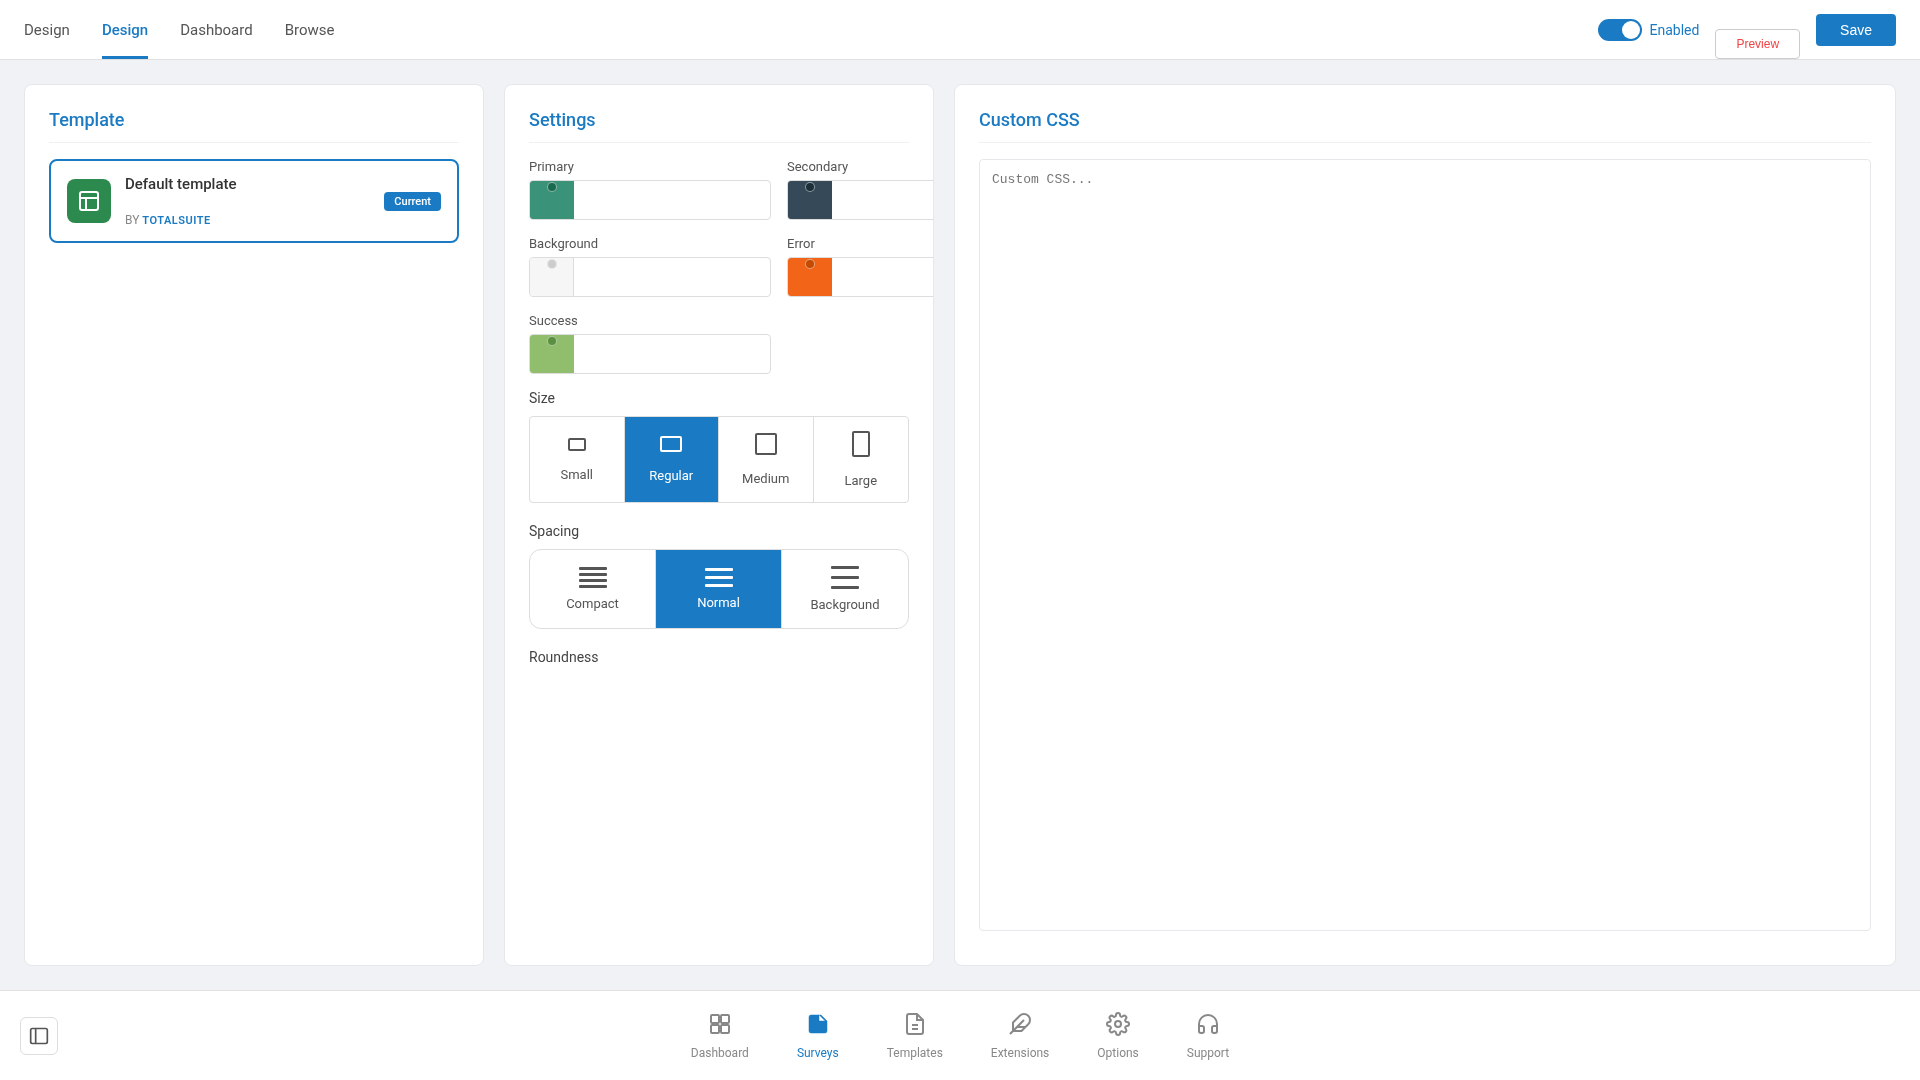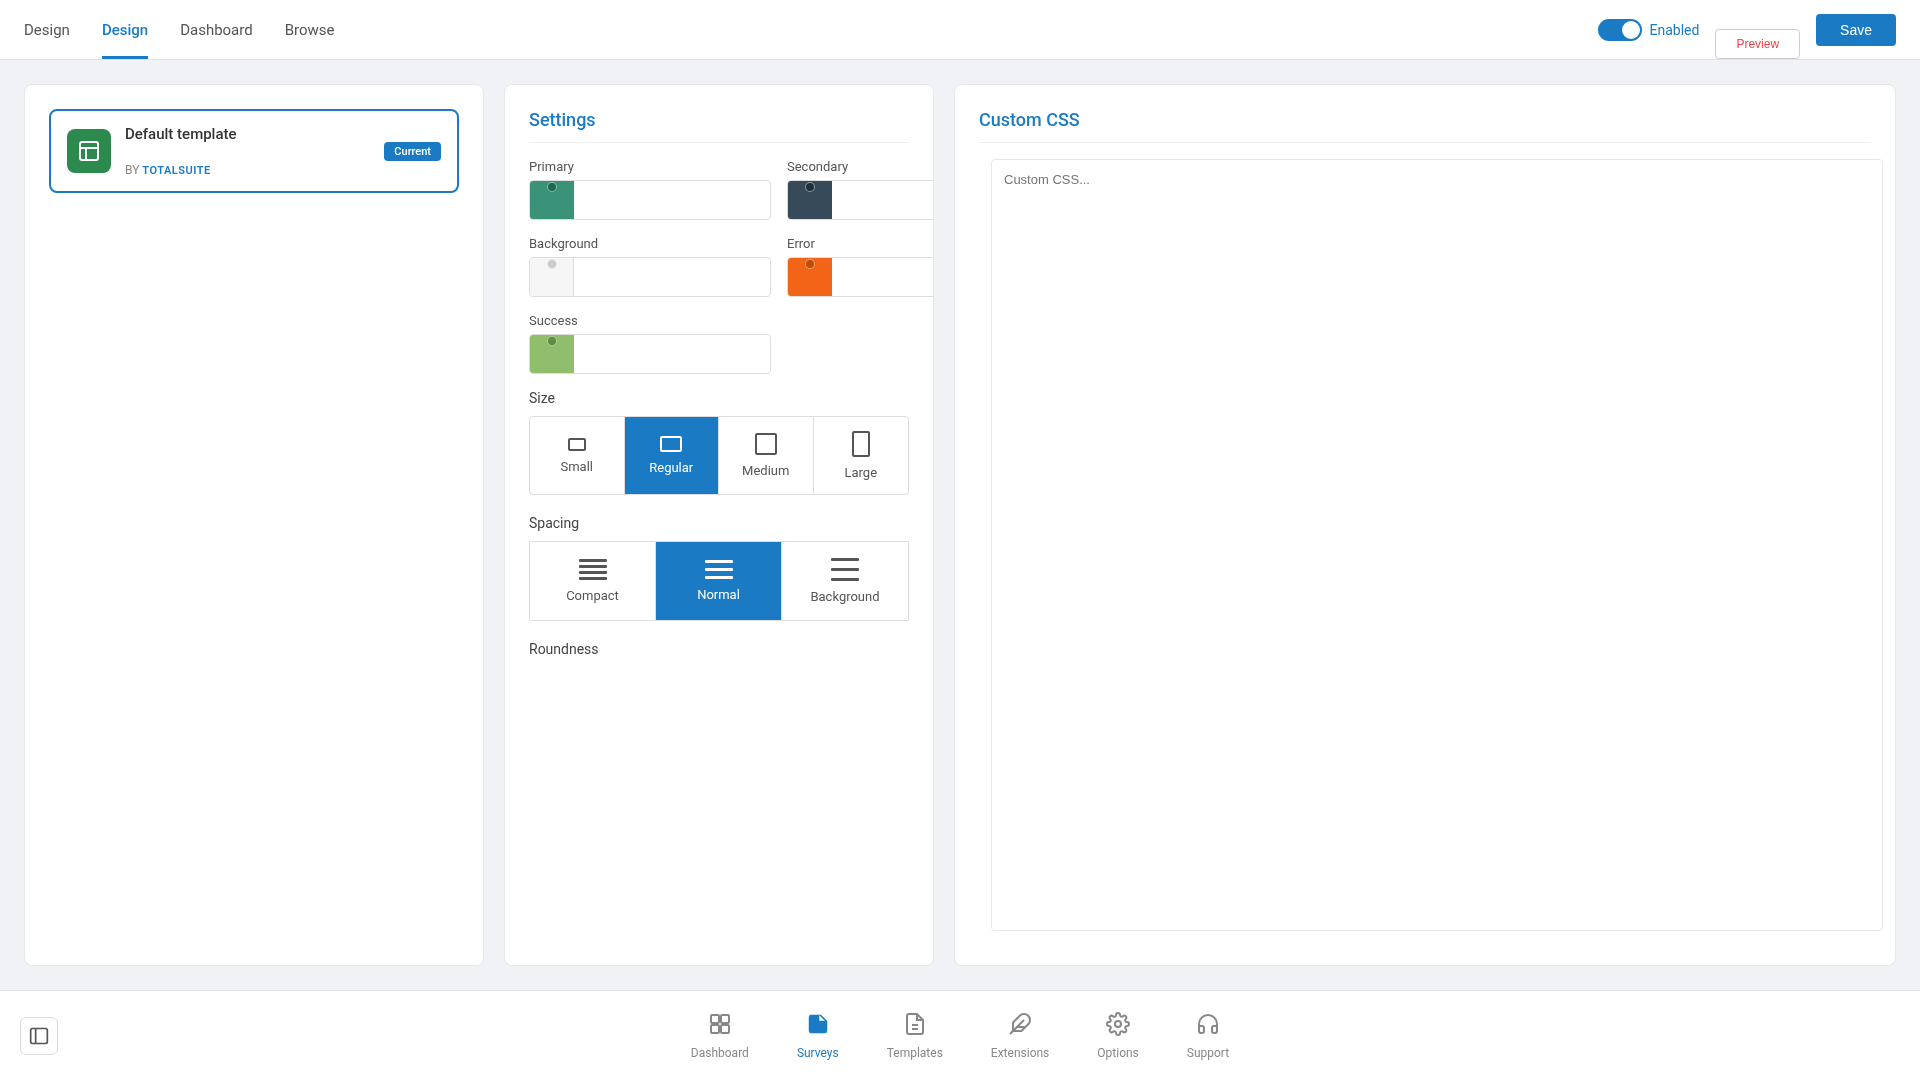--- a/index.html
+++ b/index.html
@@ -239,35 +239,35 @@
     .size-option {
       display: flex;
       flex-direction: column;
       align-items: center;
       justify-content: center;
       padding: 14px 8px;
       cursor: pointer;
       border-right: 1px solid #ddd;
       font-size: 13px;
       color: #555;
-      gap: 8px;
+      gap: 16px;
     }
     .size-option:last-child { border-right: none; }
     .size-option.active {
       background: #1a7bc4;
       color: #fff;
     }
 
     
     .spacing-grid {
       display: grid;
       grid-template-columns: repeat(3, 1fr);
       gap: 0;
       border: 1px solid #ddd;
-      border-radius: 1px;
+      border-radius: 12px;
       overflow: hidden;
       margin-bottom: 20px;
     }
     .spacing-option {
       display: flex;
       flex-direction: column;
       align-items: center;
       justify-content: center;
       padding: 16px 8px;
       cursor: pointer;
@@ -300,22 +300,21 @@
     .css-textarea {
       width: 100%;
       height: calc(100% - 60px);
       border: 1px solid #e5e7eb;
       border-radius: 4px;
       padding: 12px;
       font-size: 13px;
       color: #aaa;
       resize: none;
       outline: none;
-      font-family: Liberation Sans, sans-serif;
-      margin-left: 12px;
+      font-family: Liberation Mono, monospace;
     }
 
     
     .bottom-nav {
       background: #fff;
       border-top: 1px solid #e0e0e0;
       display: flex;
       align-items: center;
       justify-content: center;
       height: 90px;
@@ -380,20 +379,21 @@
       <span class="toggle-label">Enabled</span>
     </div>
     <button class="btn-preview">Preview</button>
     <button class="btn-save">Save</button>
   </div>
 </nav>
 
 <div class="main-content">
 
   <div class="panel panel-template">
+    <div class="panel-title">Template</div>
     <div class="template-card">
       <div class="template-icon">
         <svg width="24" height="24" viewBox="0 0 24 24" fill="none" stroke="white" stroke-width="2">
           <rect x="3" y="3" width="18" height="18" rx="2"></rect>
           <line x1="3" y1="9" x2="21" y2="9"></line>
           <line x1="9" y1="9" x2="9" y2="21"></line>
         </svg>
       </div>
       <div class="template-info">
         <div class="template-name">Default template</div>

